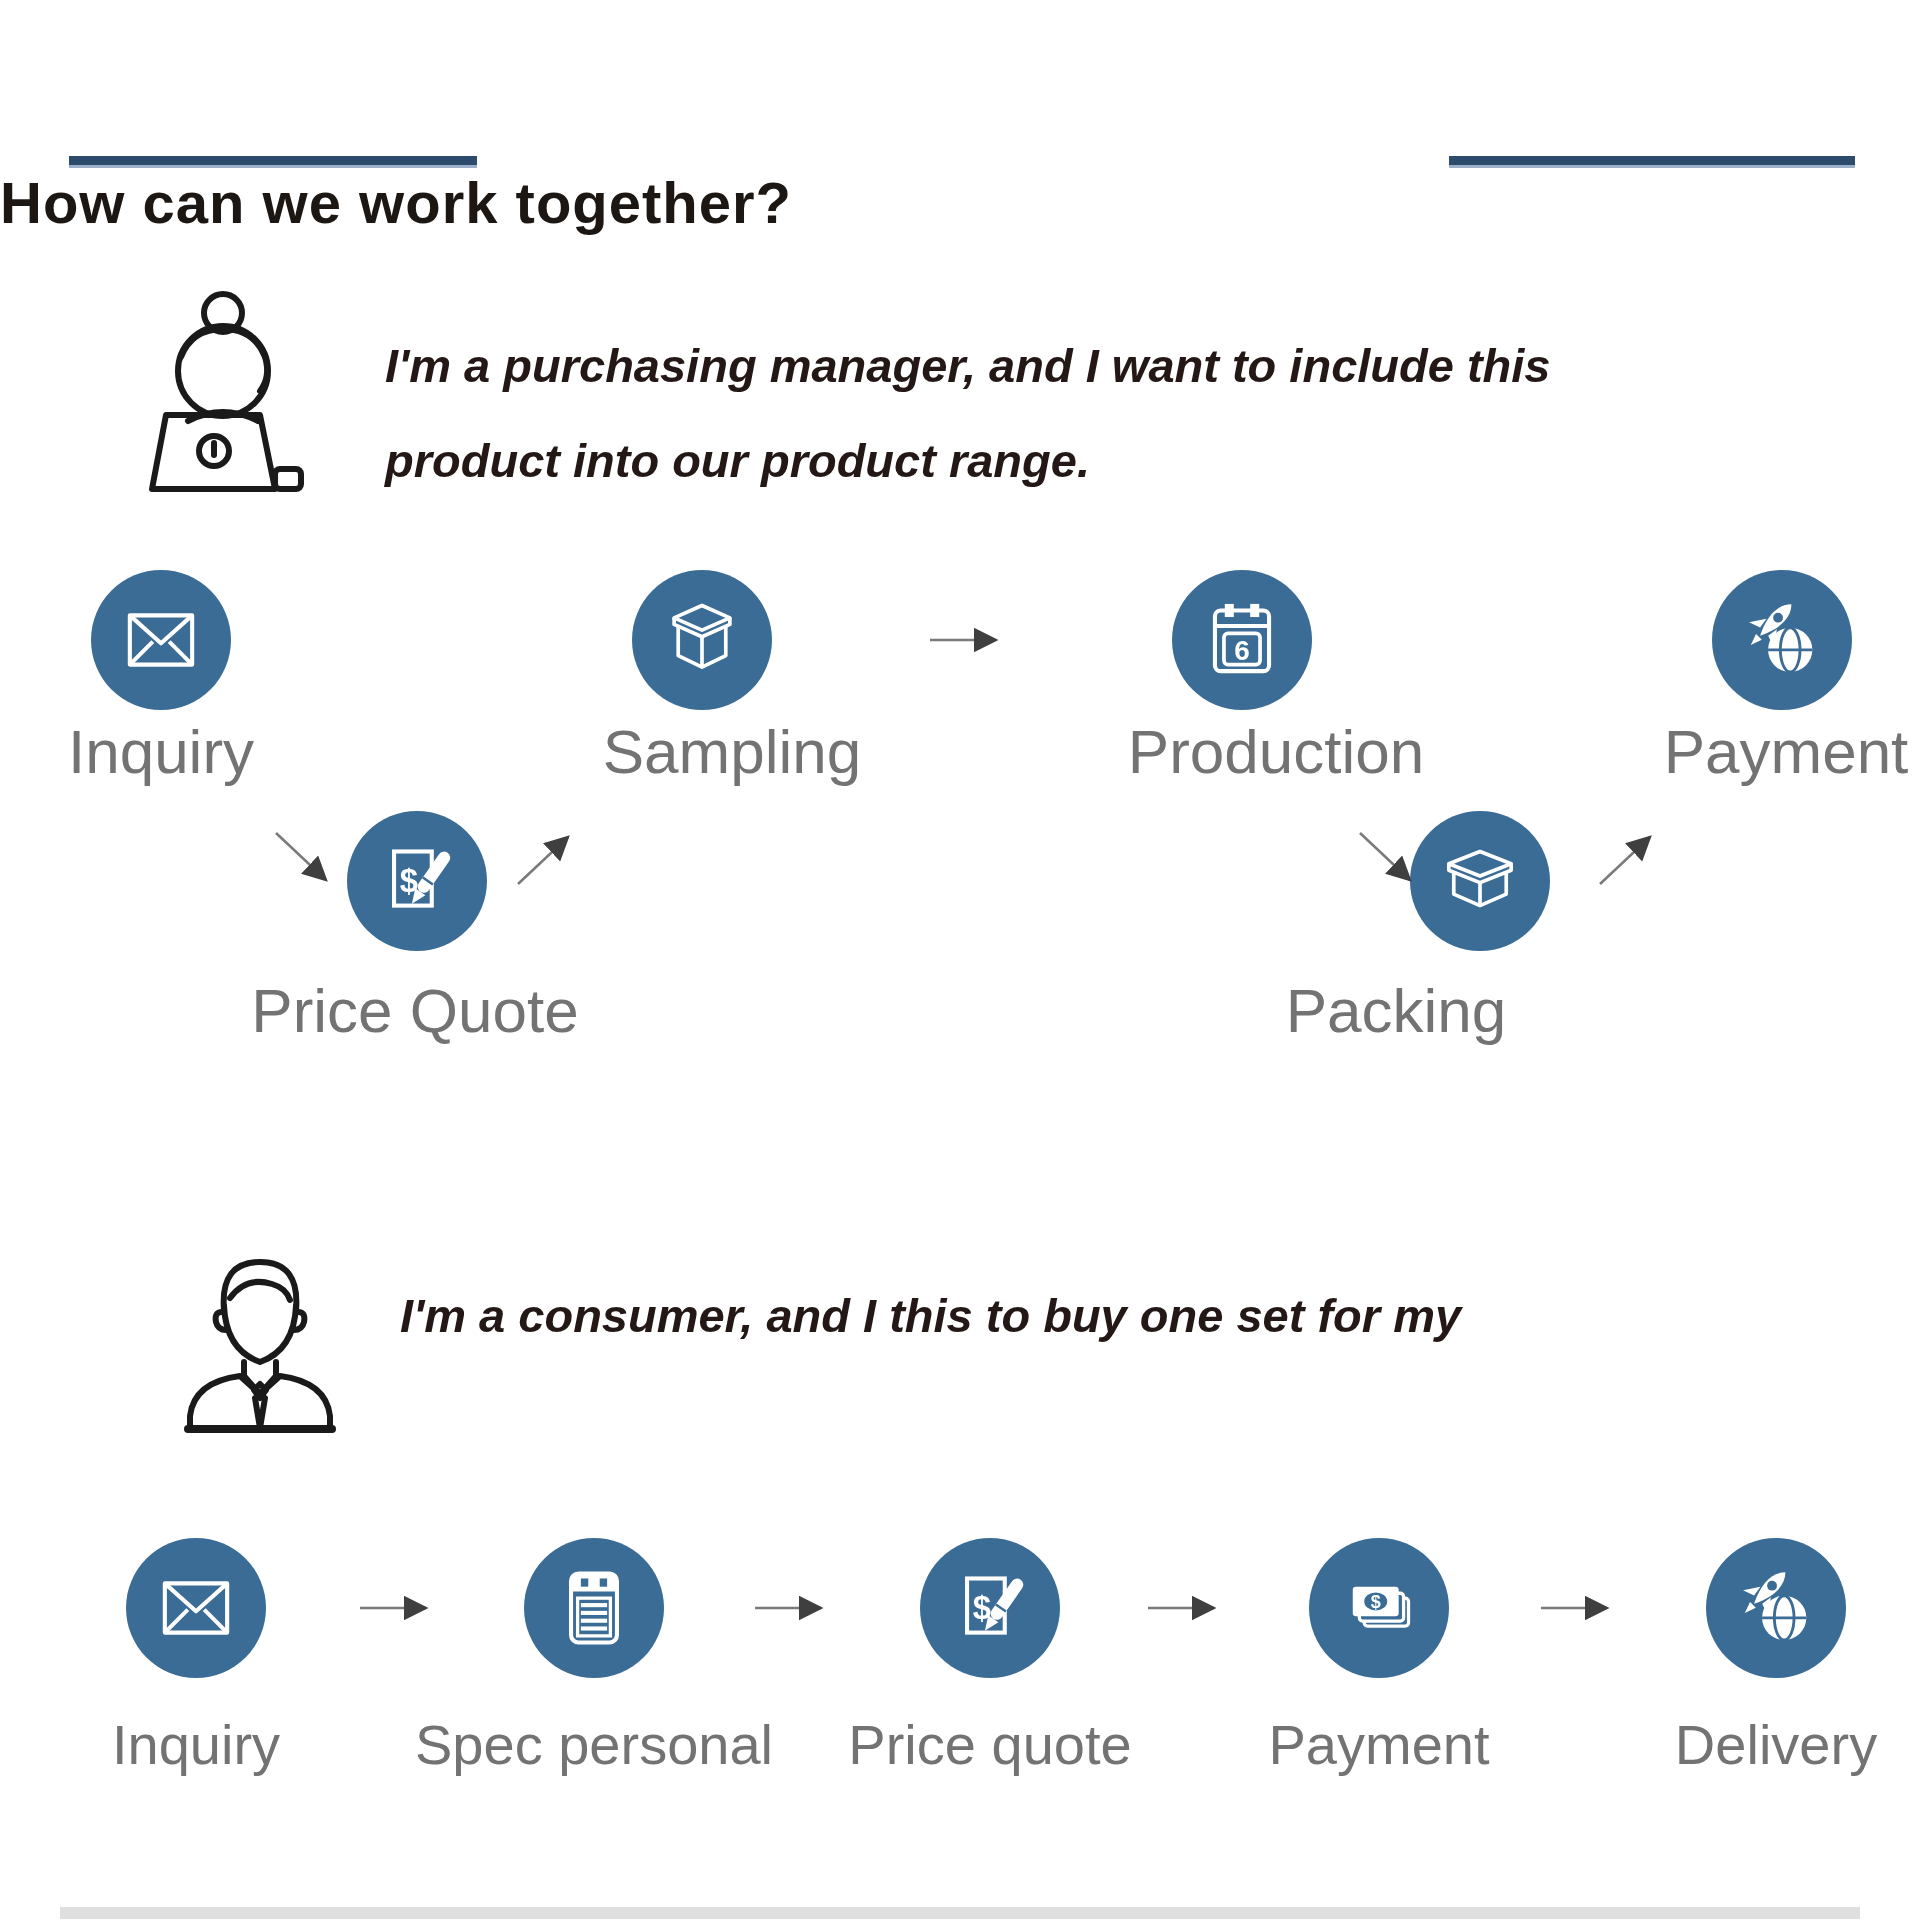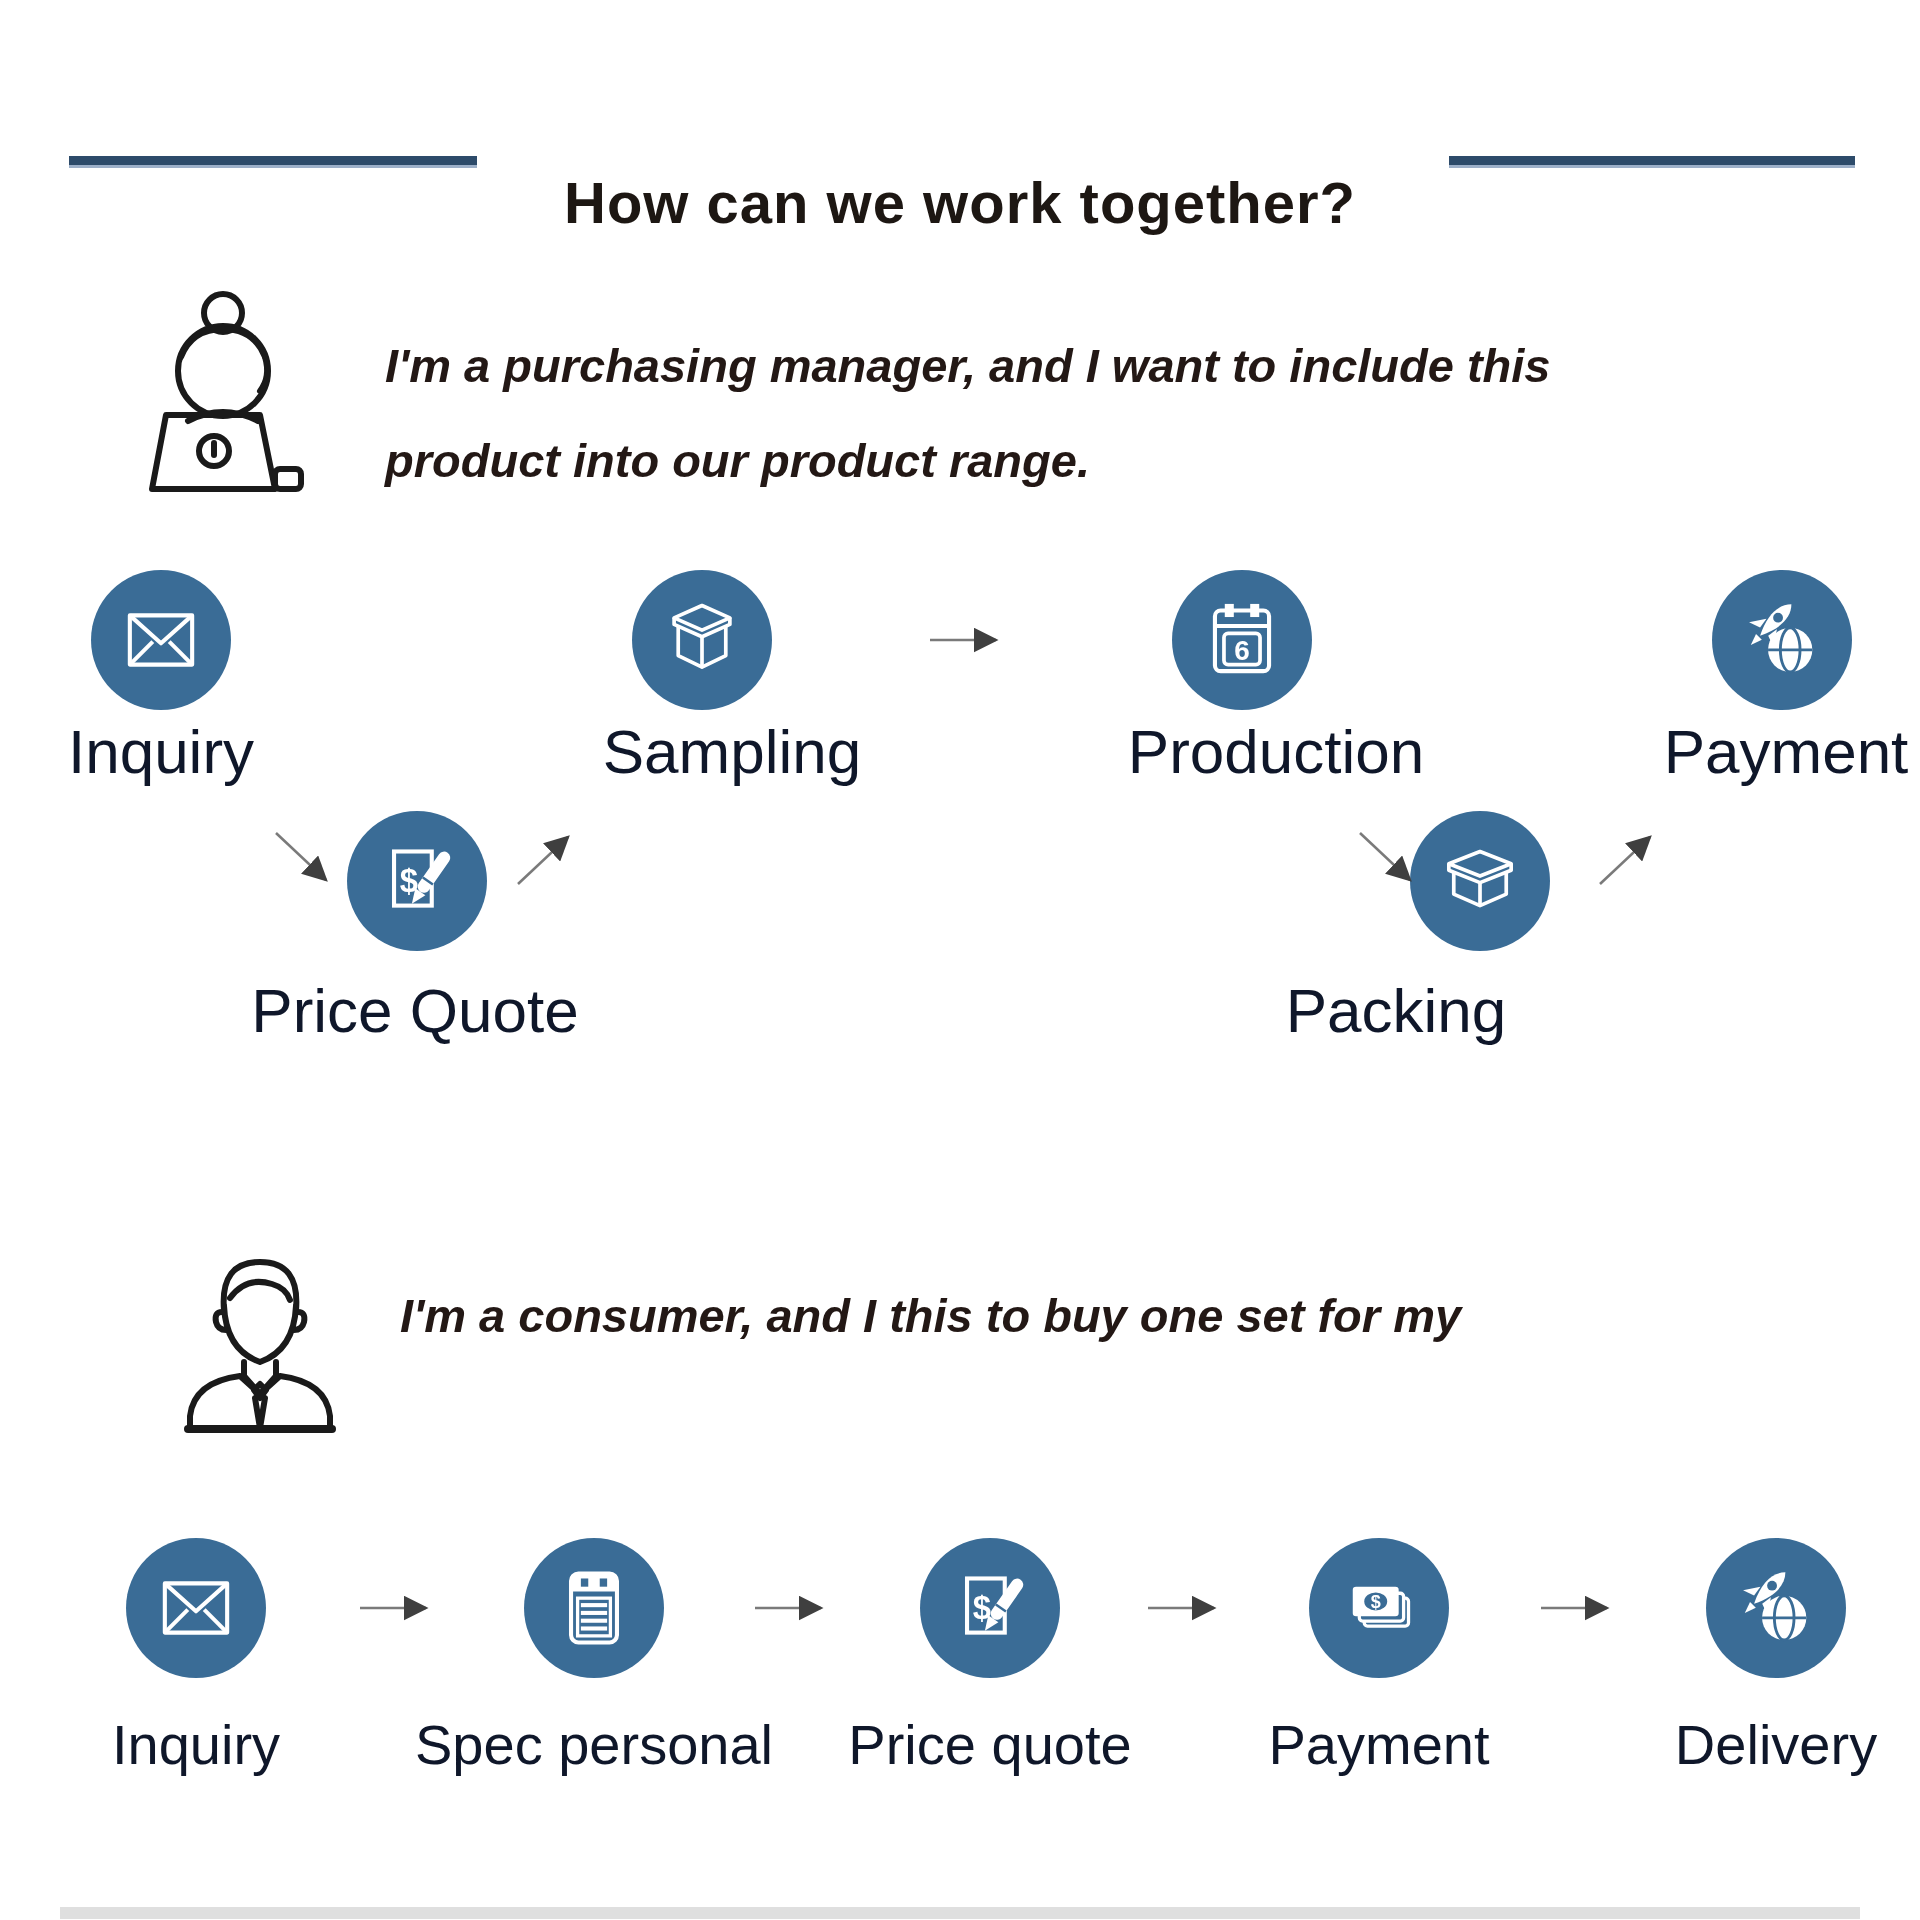--- a/index.html
+++ b/index.html
@@ -1,26 +1,26 @@
 <!DOCTYPE html>
 <html><head>
 <meta charset="utf-8">
 <style>
   html,body{margin:0;padding:0;background:#ffffff;}
   body{width:1920px;height:1920px;position:relative;overflow:hidden;
        font-family:"Liberation Sans",sans-serif;color:#231815;}
-  .title{position:absolute;left:0;top:130px;width:1920px;text-align:center;
+  .title{position:absolute;left:0;top:130px;width:1920px;text-align:left;
          font-size:58px;font-weight:bold;letter-spacing:1px;color:#1d1713;}
   .rule{position:absolute;height:9px;background:#2d4b6a;border-bottom:3px solid #9db0c9;}
   .quote{position:absolute;font-style:italic;font-weight:bold;font-size:47px;
          line-height:95px;color:#231815;letter-spacing:0;}
   .circle{position:absolute;width:140px;height:140px;border-radius:50%;
           background:#3a6c96;display:flex;align-items:center;justify-content:center;}
   .flow-label{position:absolute;transform:translateX(-50%);white-space:nowrap;
-              color:#0f172a;font-weight:normal;}
+              color:#737373;font-weight:normal;}
   .lg{font-size:62px;}
   .md{font-size:56px;}
   .arrows{position:absolute;left:0;top:0;pointer-events:none;}
   .persona-icon{position:absolute;}
   .bottom-strip{position:absolute;background:#d9d9d9;opacity:.85;}
   svg text{font-family:"Liberation Sans",sans-serif;}
 </style>
 </head>
 <body>
 

